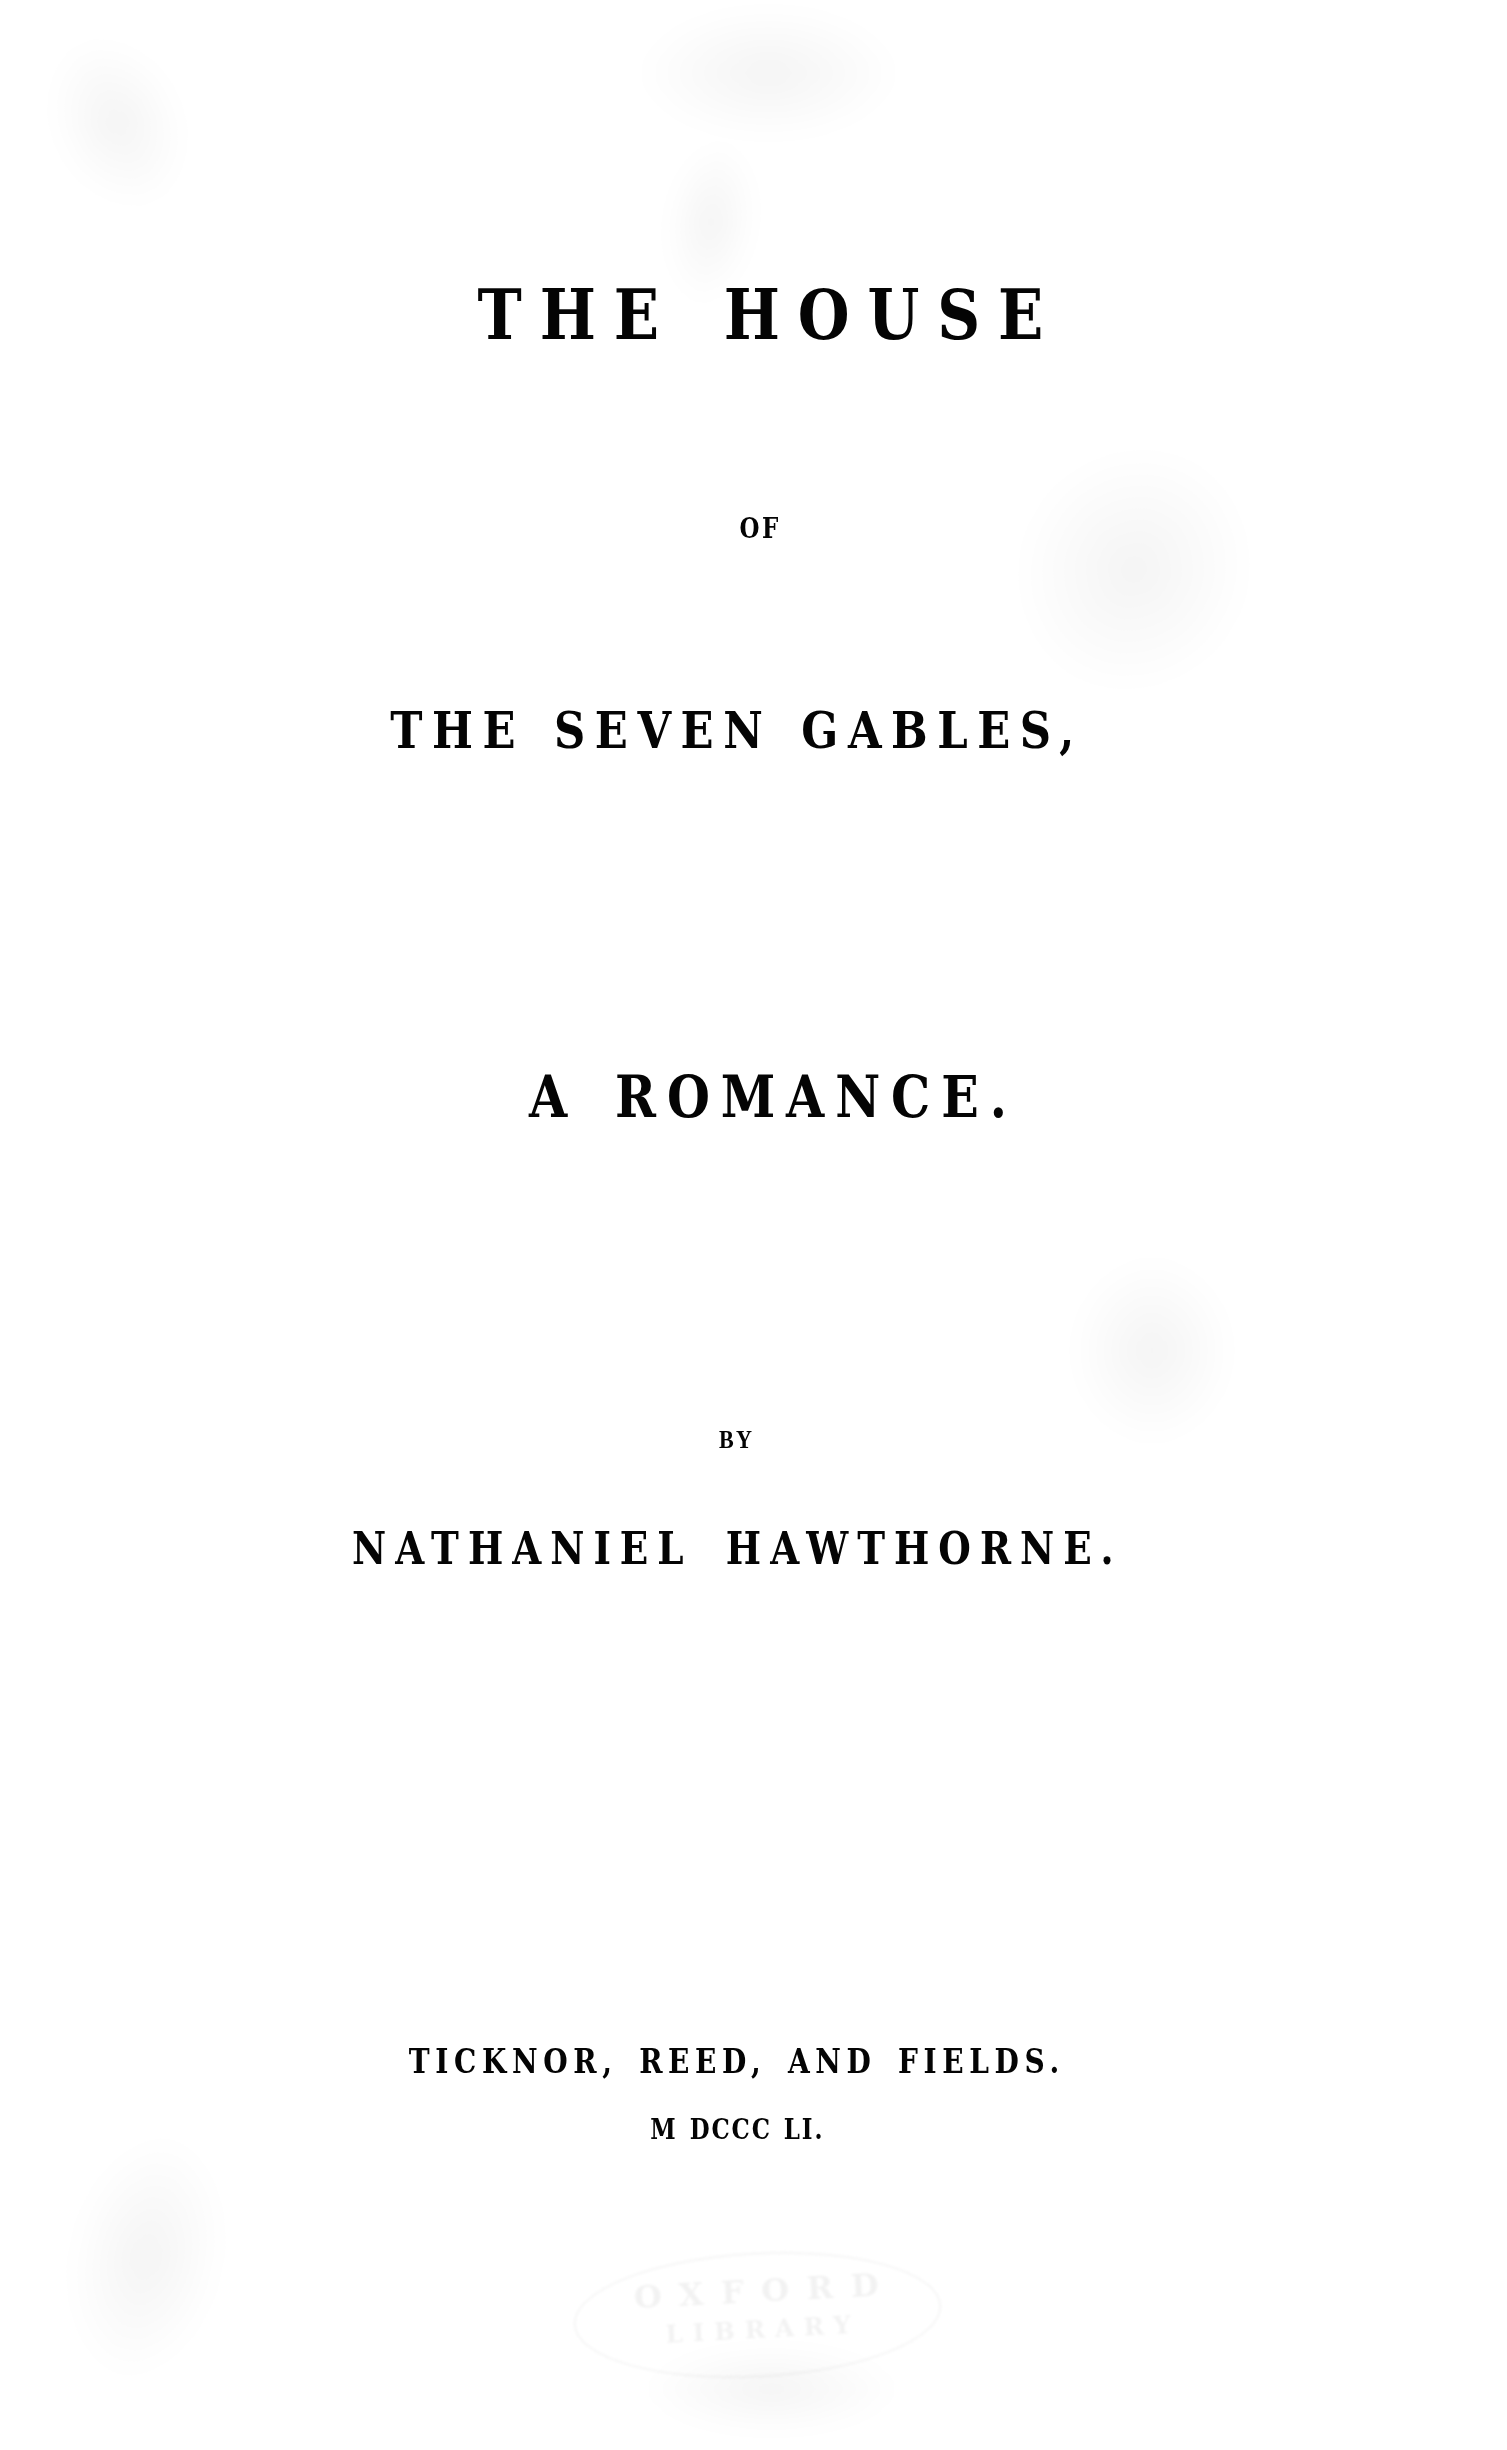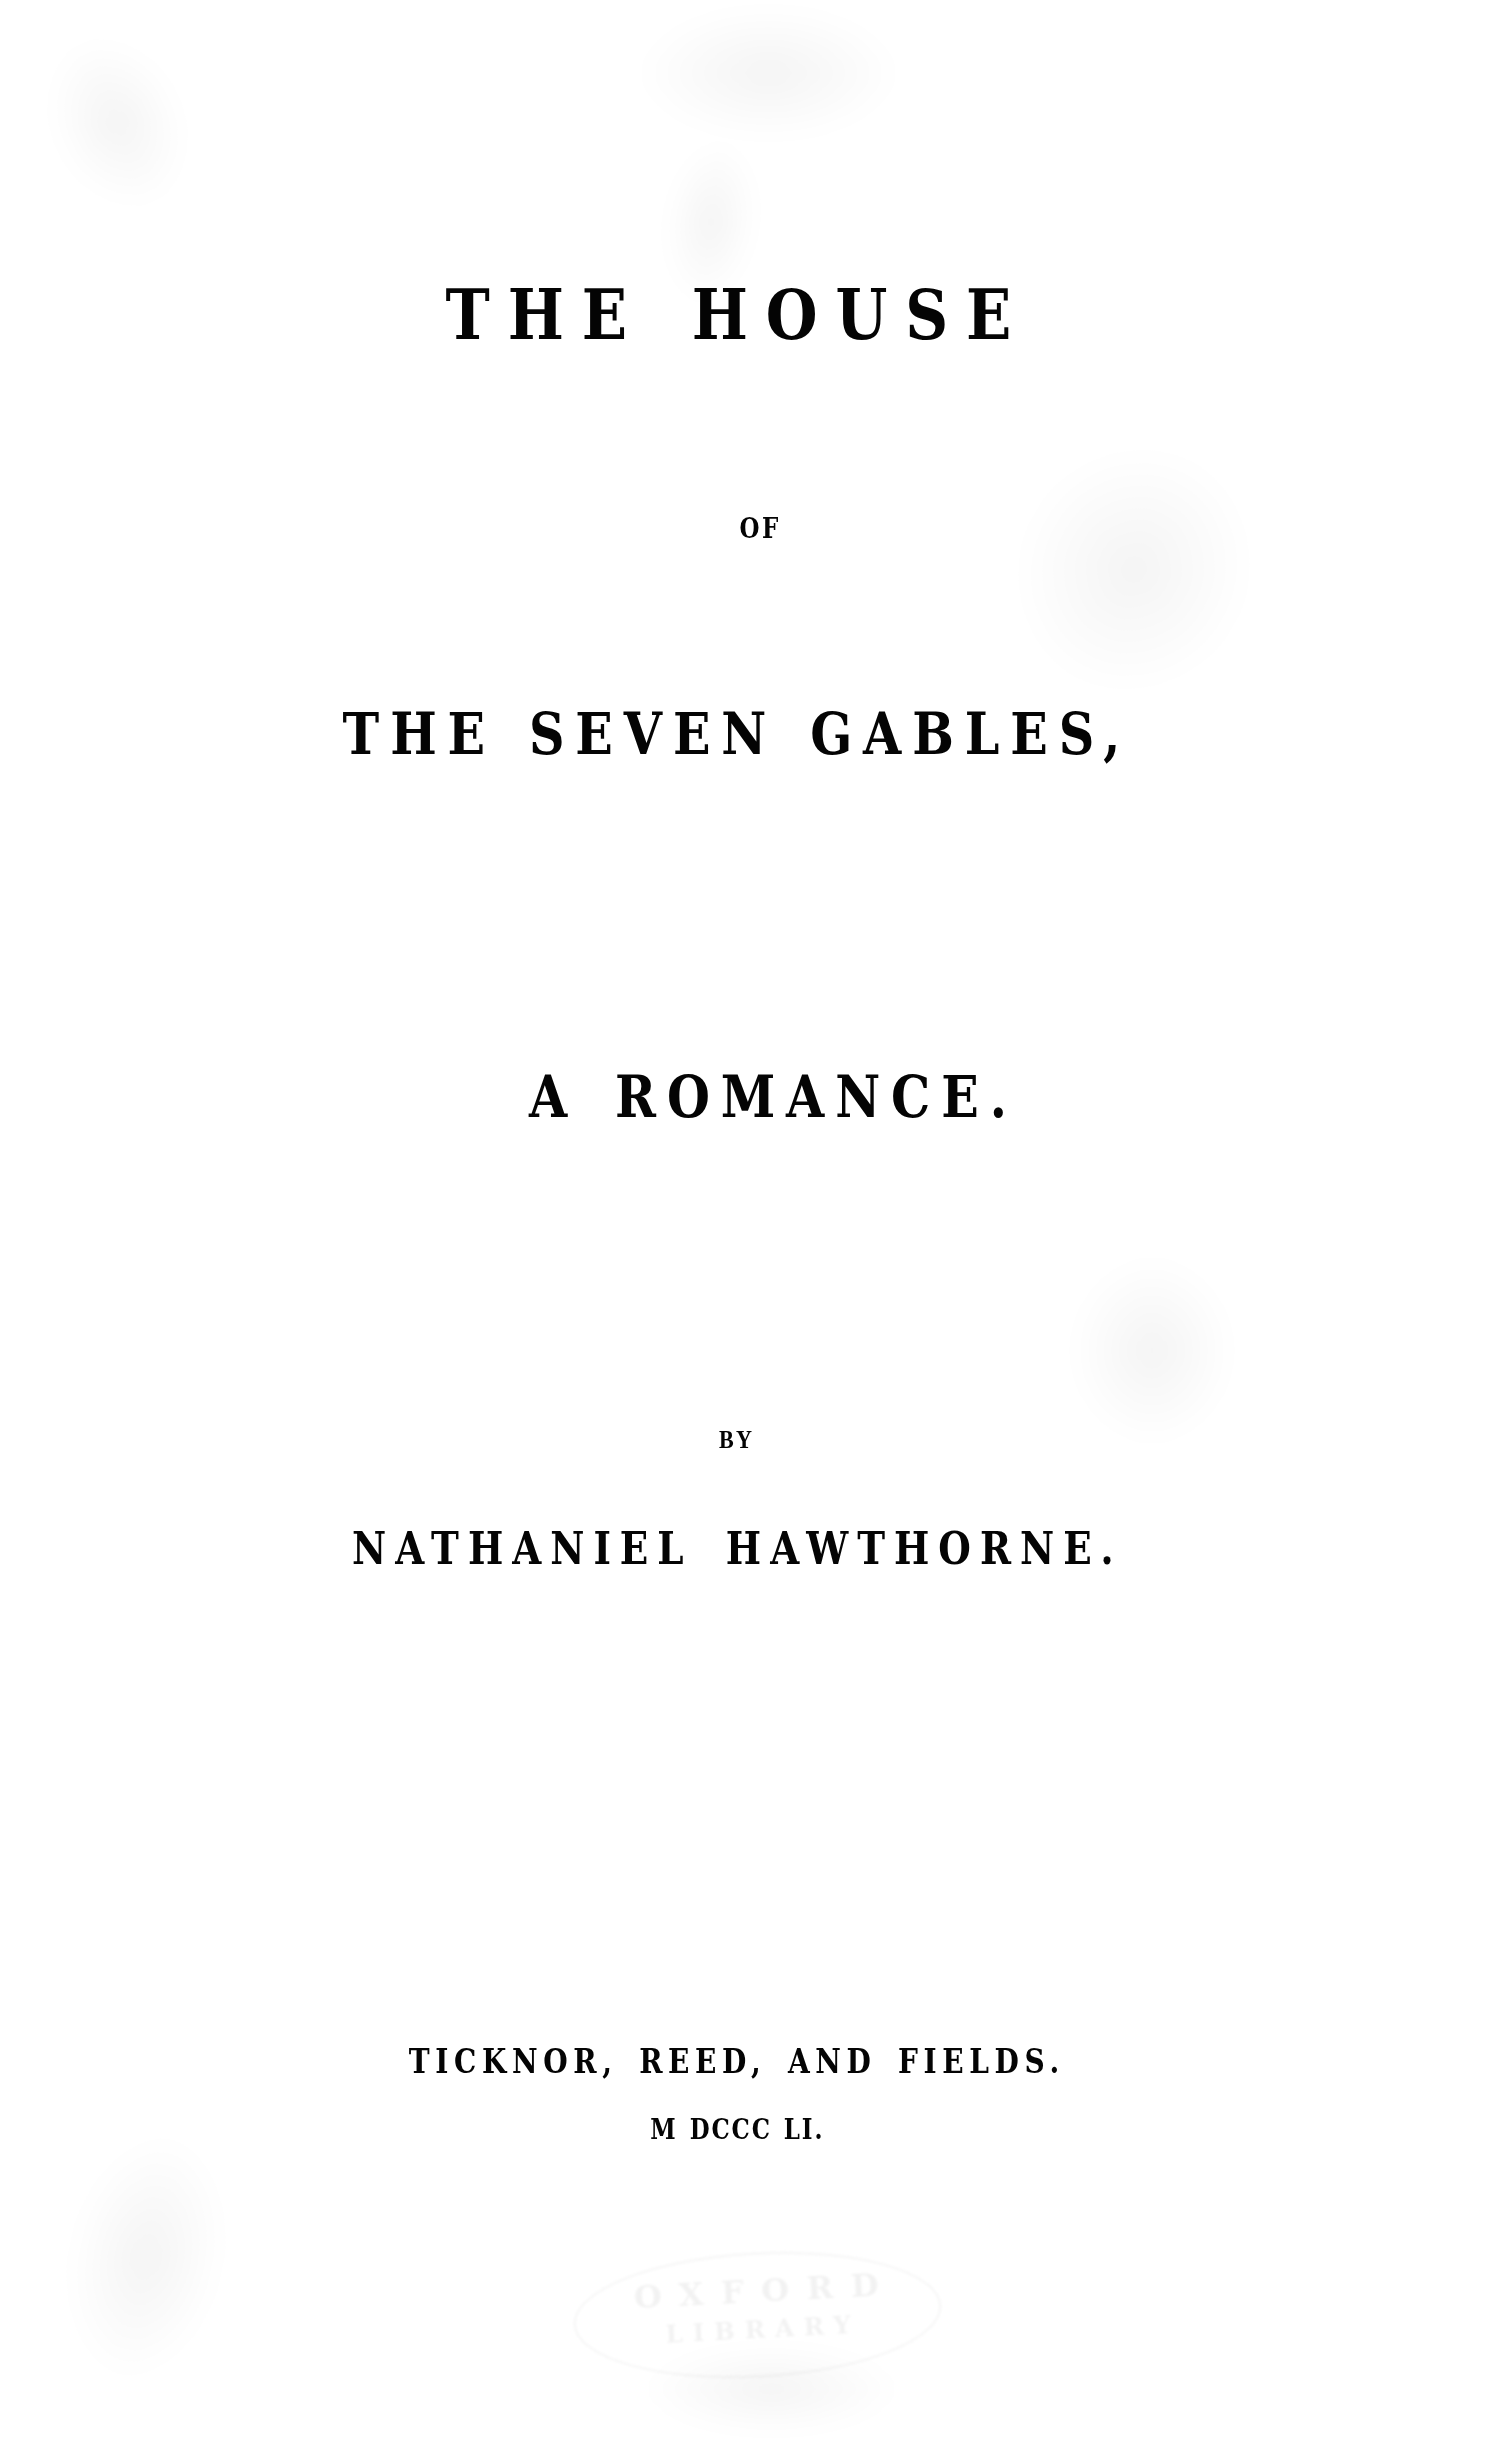--- a/index.html
+++ b/index.html
@@ -27,25 +27,25 @@
     color: var(--ink, #040404);
     font-weight: bold;
     white-space: nowrap;
     line-height: 1;
   }
   .sq {
     display: inline-block;
     transform: scaleX(0.85);
     transform-origin: 50% 50%;
   }
-  .l1 { top: 280px;  font-size: 70px; }
+  .l1 { top: 280px;  font-size: 70px; margin-left: 32px; }
   .l1 .sq { letter-spacing: 0.30em; word-spacing: 0.14em; }
   .l2 { top: 515px;  font-size: 27px; padding-left: 23px;  }
   .l2 .sq { letter-spacing: 0.10em; }
-  .l3 { top: 705px; font-size: 58px; text-align: center; }
+  .l3 { top: 705px; font-size: 51px; text-align: center; }
   .l3 .sq { letter-spacing: 0.22em; word-spacing: 0.10em; }
   .l4 { top: 1068px; font-size: 58px; padding-left: 36px; }
   .l4 .sq { letter-spacing: 0.22em; word-spacing: 0.18em; }
   .l5 { top: 1427px; font-size: 26px; font-family: Liberation Serif, serif;  }
   .l5 .sq { letter-spacing: 0.10em; }
   .l6 { top: 1527px; font-size: 44px;  }
   .l6 .sq { letter-spacing: 0.24em; word-spacing: 0.30em; }
   .l7 { top: 1997px; font-size: 47px;  }
   .l7 .sq { letter-spacing: 0.26em; }
   .l8 { top: 2045px; font-size: 33px; text-align: center;  }

